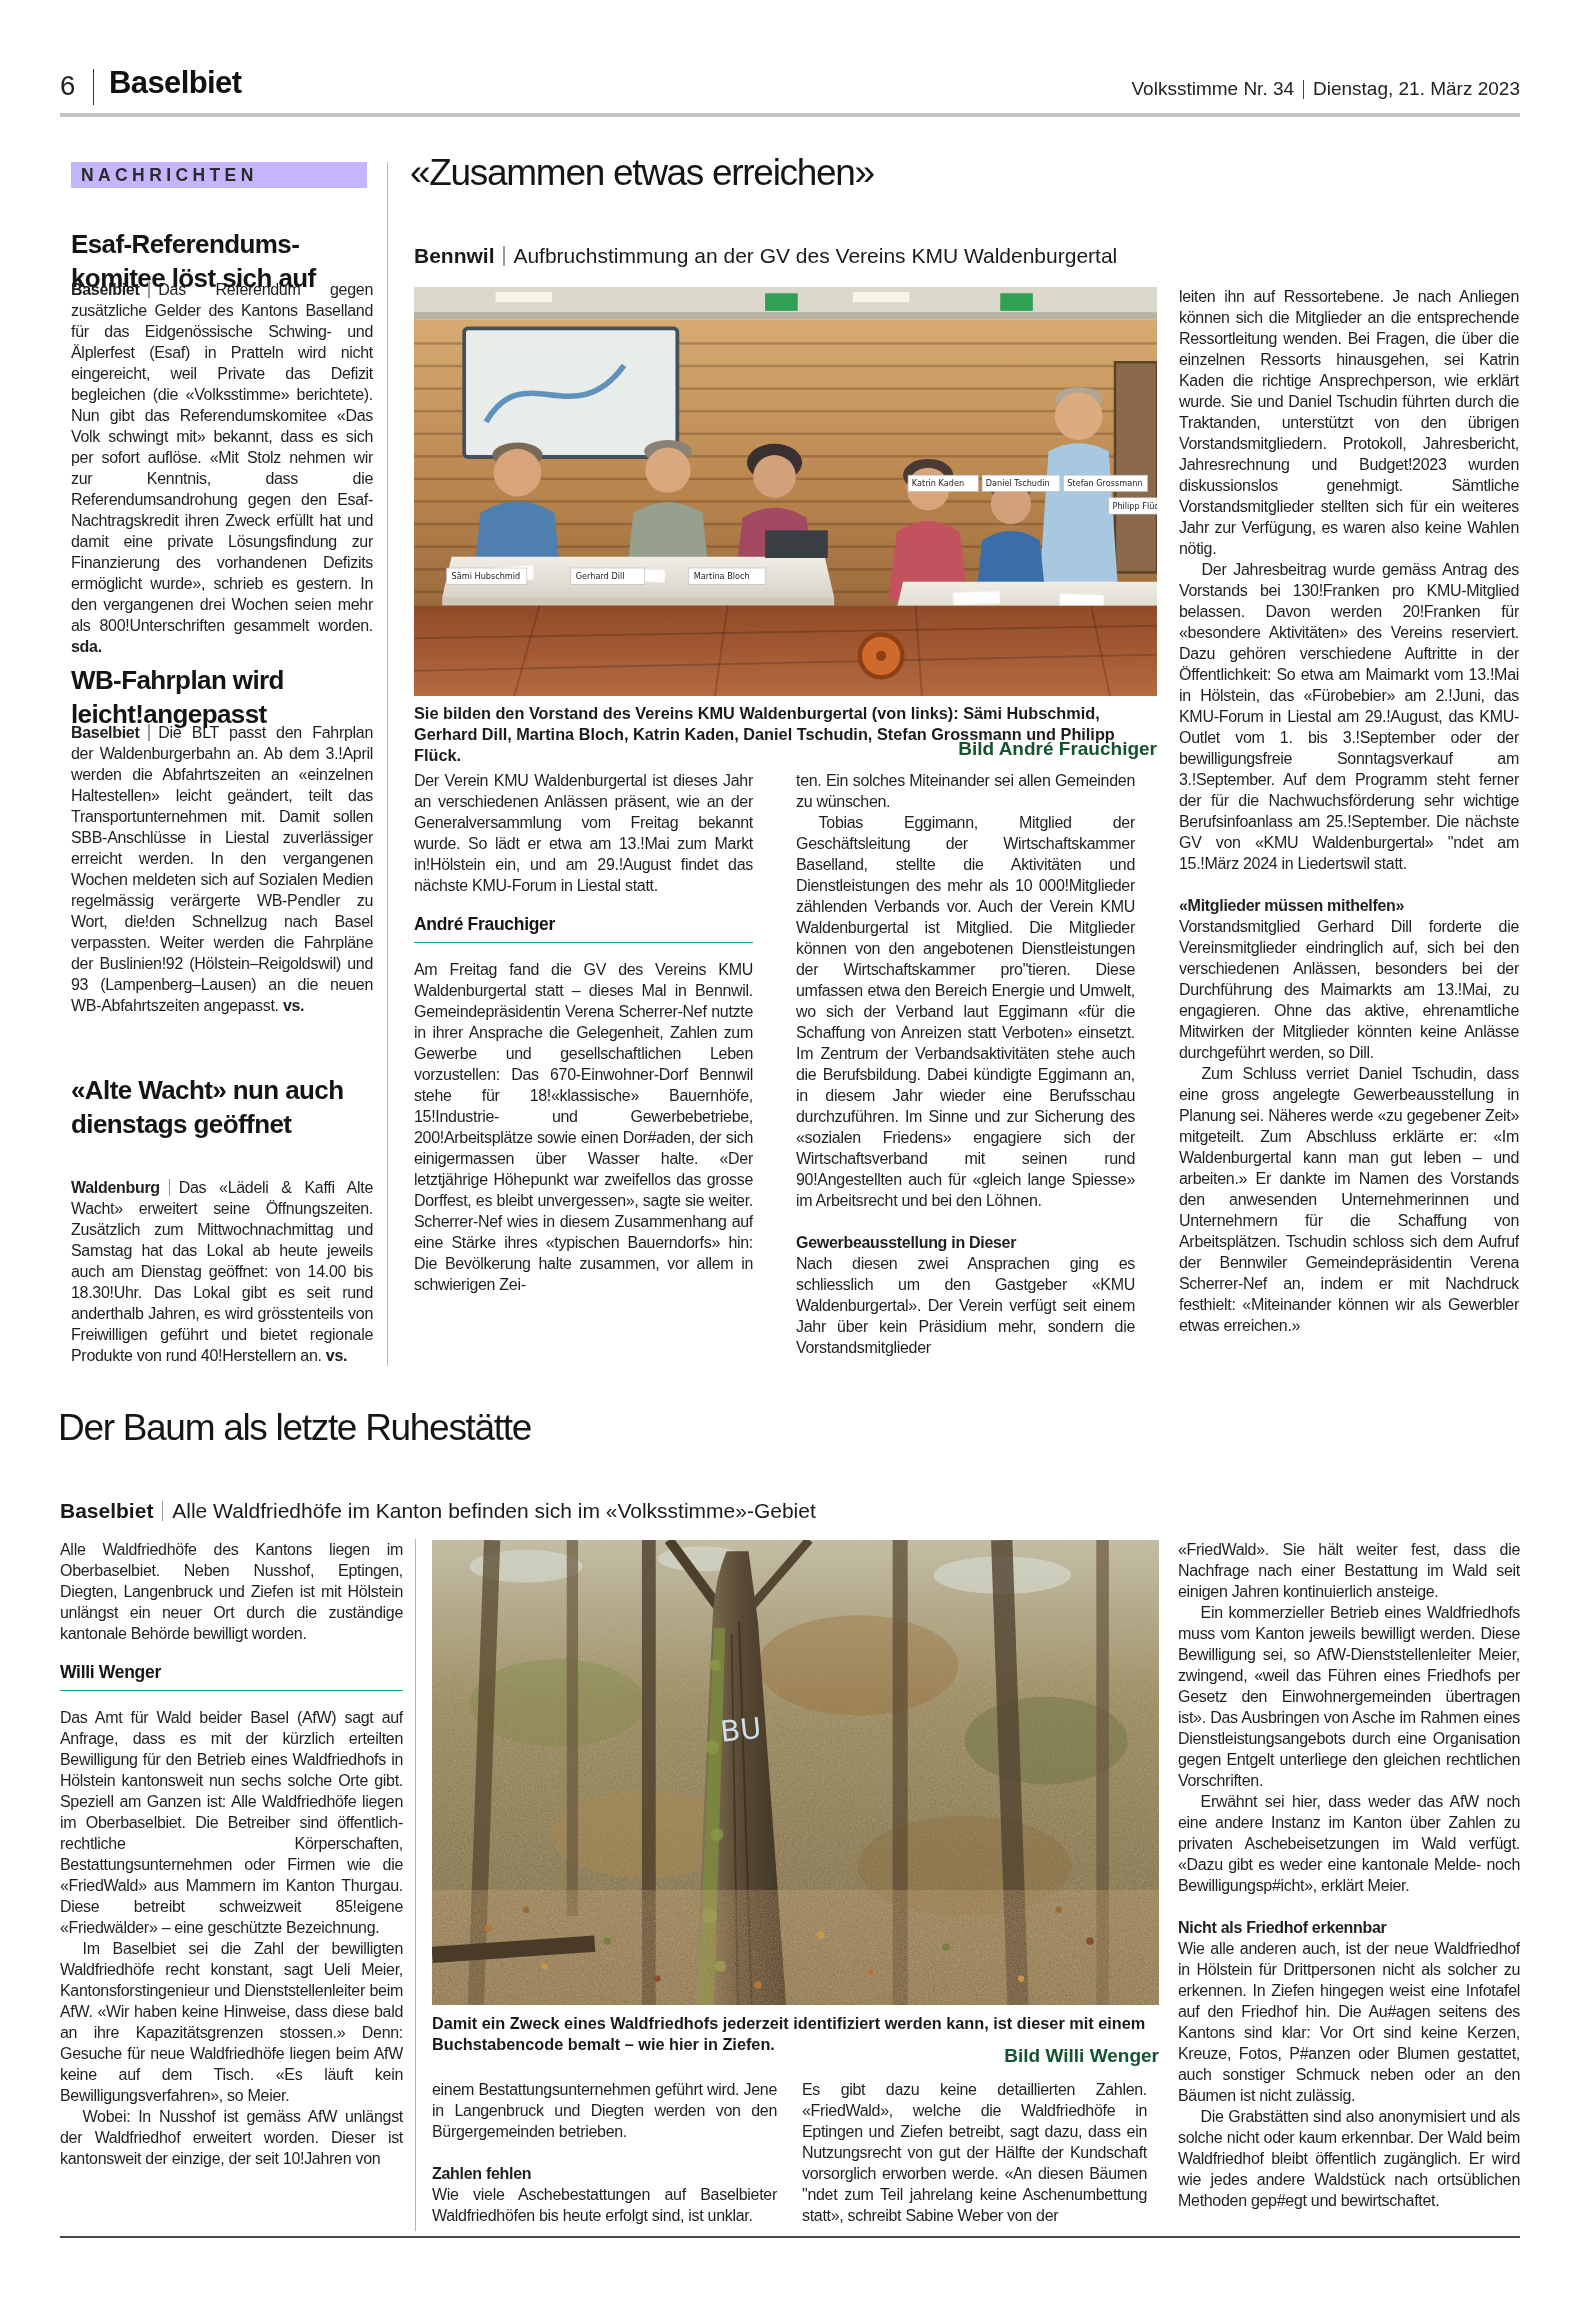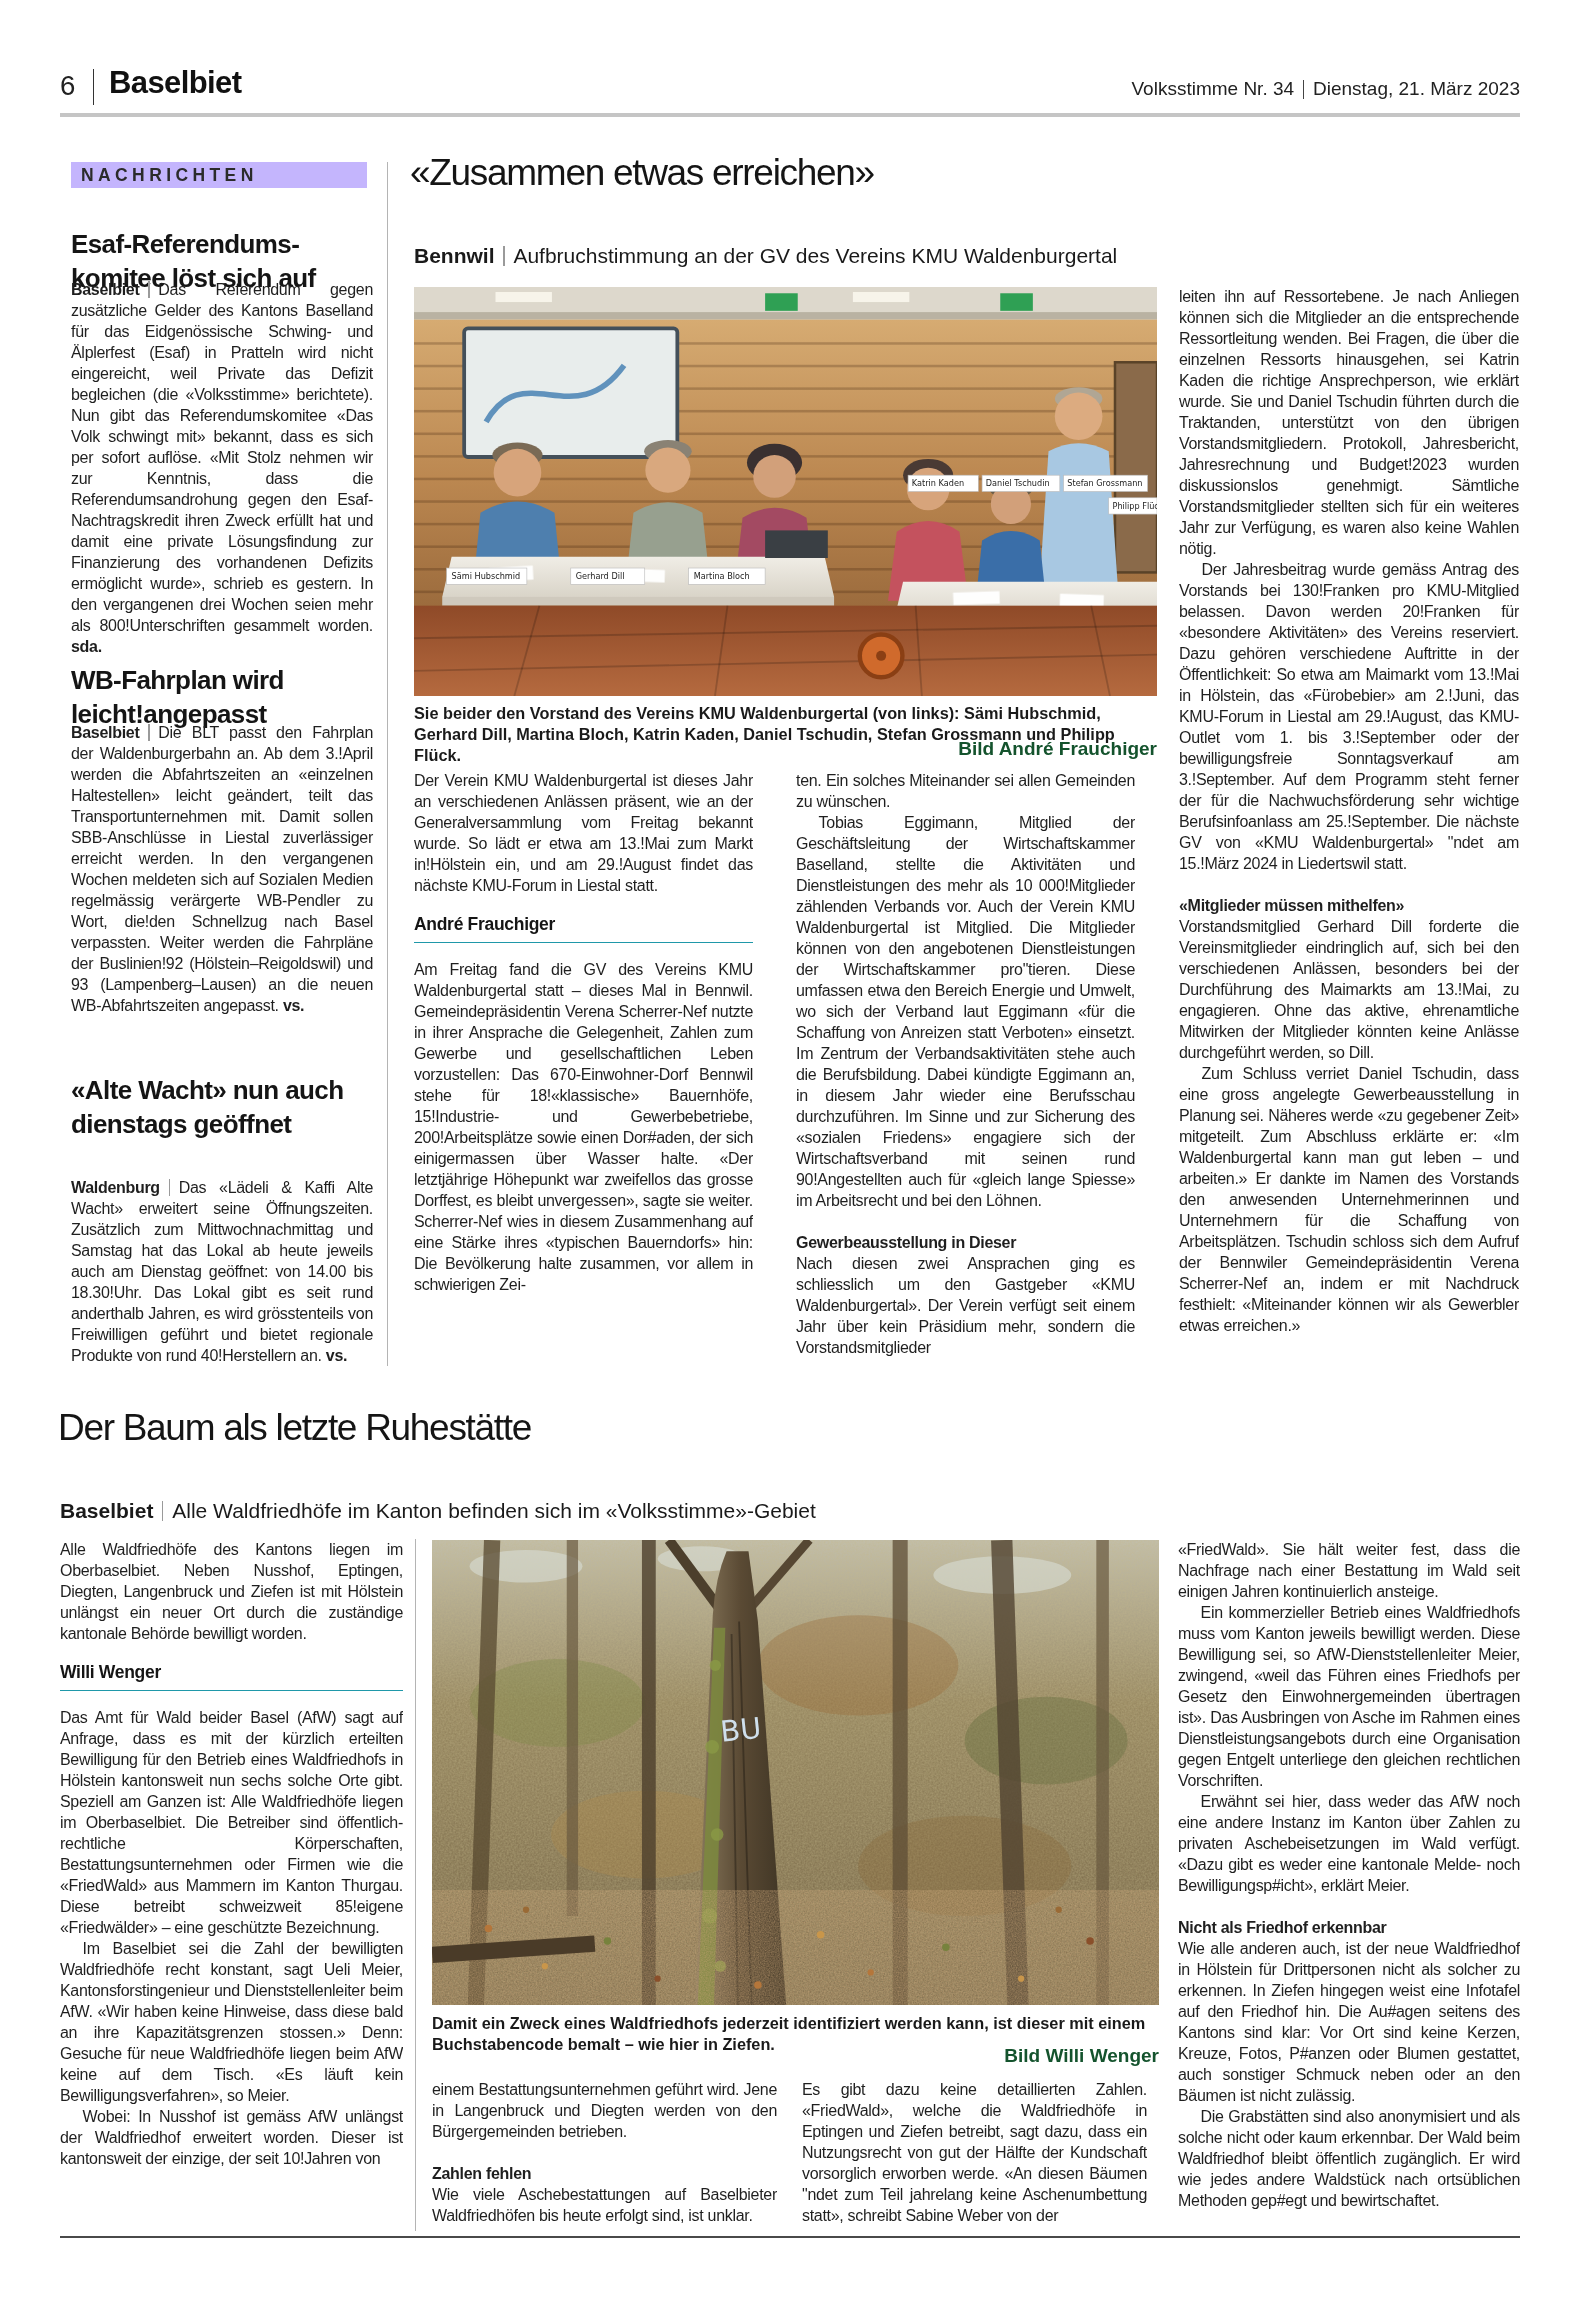--- a/index.html
+++ b/index.html
@@ -177,21 +177,21 @@
     <path d="M200,508 L160,652"></path>
       <path d="M500,508 L480,652"></path>
       <path d="M800,508 L810,652"></path>
       <path d="M1080,508 L1110,652"></path>
   </g>
   <circle cx="745" cy="588" r="34" fill="#d06a2c" stroke="#8a3f14" stroke-width="7"></circle>
   <circle cx="745" cy="588" r="8" fill="#8a3f14"></circle>
 </svg>
 
 <div class="caption-wrap" style="left:414px;top:703px;width:743px;height:58px;">
-  <div class="caption" style="width:743px;">Sie beider den Vorstand des Vereins KMU Waldenburgertal (von links): Sämi Hubschmid, Gerhard Dill, Martina Bloch, Katrin Kaden, Daniel Tschudin, Stefan Grossmann und Philipp Flück.</div>
+  <div class="caption" style="width:743px;">Sie bilden den Vorstand des Vereins KMU Waldenburgertal (von links): Sämi Hubschmid, Gerhard Dill, Martina Bloch, Katrin Kaden, Daniel Tschudin, Stefan Grossmann und Philipp Flück.</div>
   <span class="credit">Bild André Frauchiger</span>
 </div>
 
 <div class="abs body-text colbox" style="left:414px;top:770px;width:339px;height:627px;">
   <p class="lead">Der Verein KMU Waldenburgertal ist dieses Jahr an verschiedenen Anlässen präsent, wie an der Generalversammlung vom Freitag bekannt wurde. So lädt er etwa am 13.!Mai zum Markt in!Hölstein ein, und am 29.!August findet das nächste KMU-Forum in Liestal statt.</p>
   <div class="byline">André Frauchiger</div>
   <p>Am Freitag fand die GV des Vereins KMU Waldenburgertal statt – dieses Mal in Bennwil. Gemeindepräsidentin Verena Scherrer-Nef nutzte in ihrer Ansprache die Gelegenheit, Zahlen zum Gewerbe und gesellschaftlichen Leben vorzustellen: Das 670-Einwohner-Dorf Bennwil stehe für 18!«klassische» Bauernhöfe, 15!Industrie- und Gewerbebetriebe, 200!Arbeitsplätze sowie einen Dor#aden, der sich einigermassen über Wasser halte. «Der letztjährige Höhepunkt war zweifellos das grosse Dorffest, es bleibt unvergessen», sagte sie weiter. Scherrer-Nef wies in diesem Zusammenhang auf eine Stärke ihres «typischen Bauerndorfs» hin: Die Bevölkerung halte zusammen, vor allem in schwierigen Zei-</p>
 </div>
 
 <div class="abs body-text colbox" style="left:796px;top:770px;width:339px;height:627px;">

